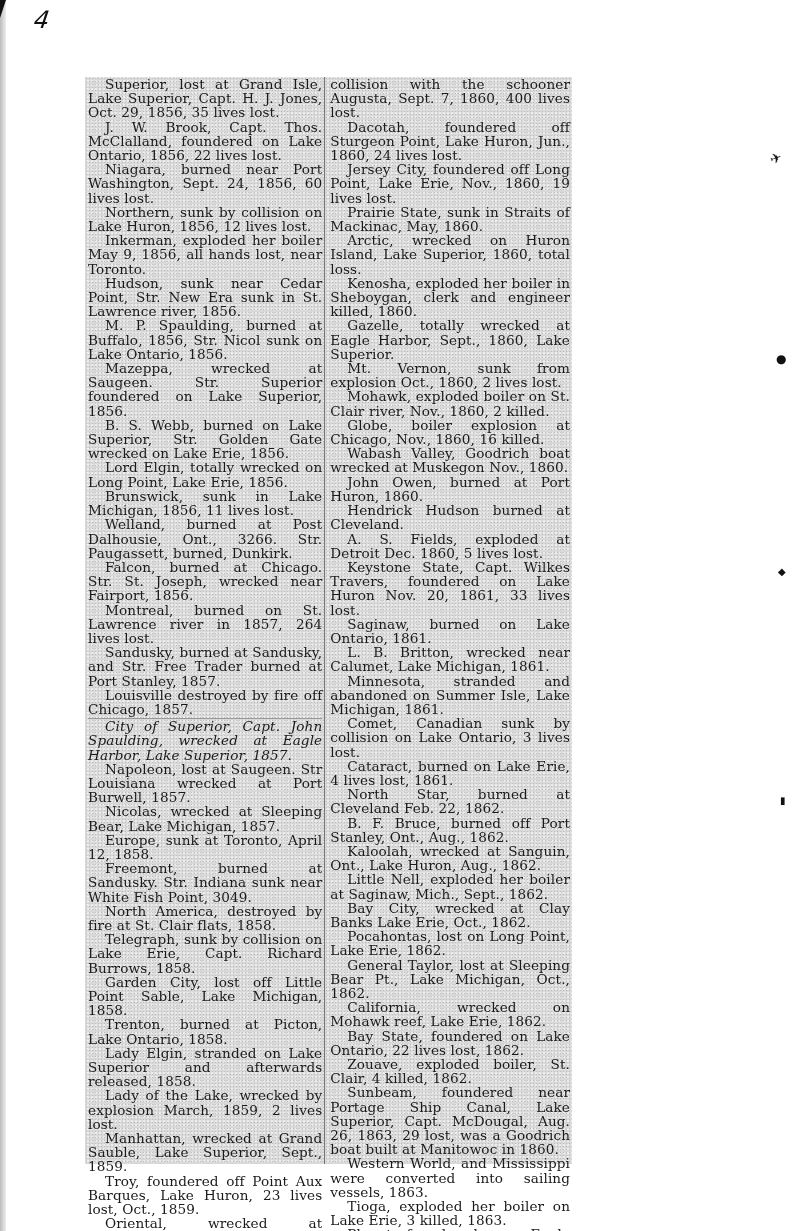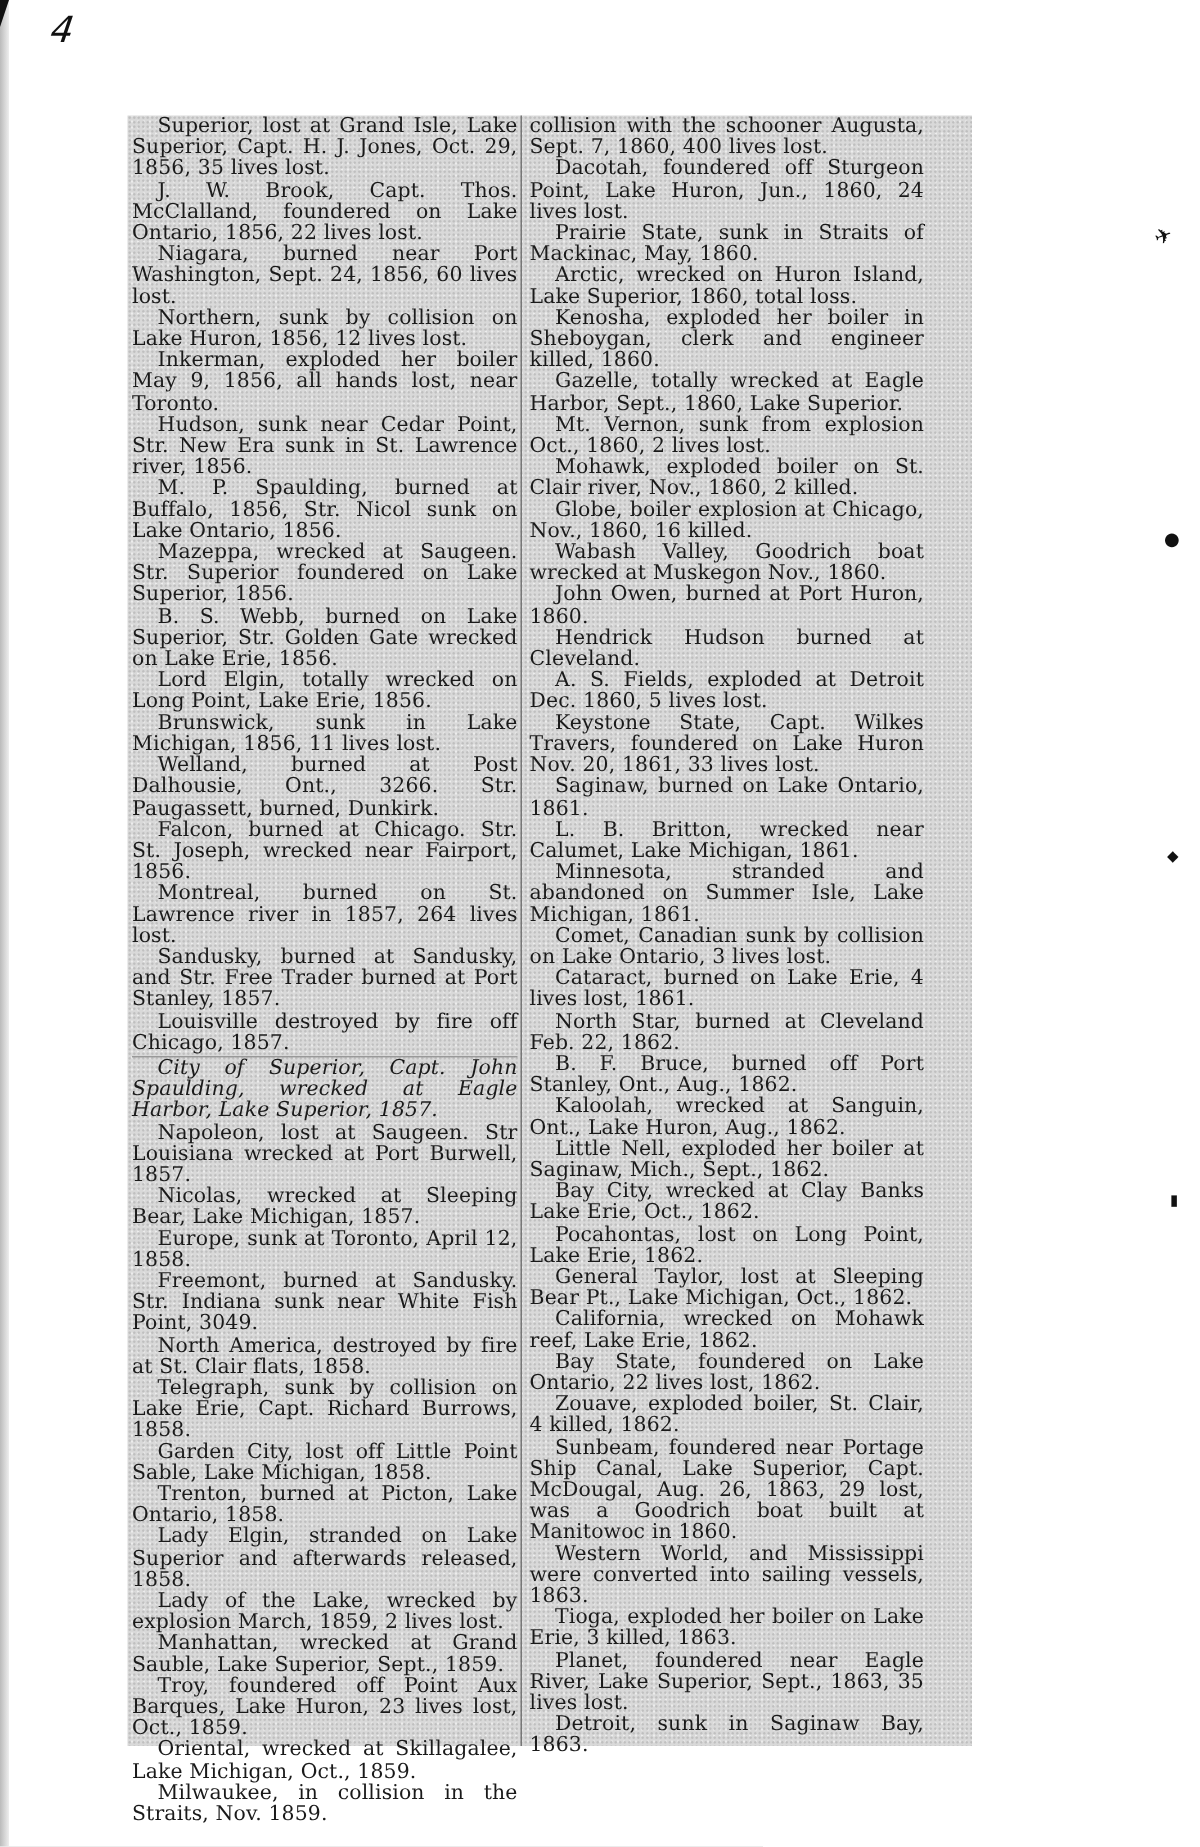--- a/index.html
+++ b/index.html
@@ -11,21 +11,21 @@
       position:absolute; left:34px; top:6px; font-family:"DejaVu Sans", sans-serif;
       font-size:24px; color:#111; font-style:italic; transform:skewX(-8deg);
     }
     .left-edge {
       position:absolute; left:0; top:0; width:6px; height:1231px;
       background:linear-gradient(90deg,#bbb,#eee);
     }
     .corner { position:absolute; left:0; top:0; width:0; height:0;
       border-top:18px solid #111; border-right:6px solid transparent; }
     .clipping {
-      position:absolute; left:85px; top:77px; width:563px; height:1087px;
+      position:absolute; left:85px; top:77px; width:487px; height:1087px;
       background-color:#d9d9d9;
       background-image:
         radial-gradient(#bdbdbd 0.7px, transparent 0.9px),
         radial-gradient(#ededed 0.7px, transparent 0.9px);
       background-size:3px 3px, 4px 4px;
       background-position:0 0, 1px 2px;
       display:flex;
     }
     .col {
       width:262px; padding:0 2px 0 3px; box-sizing:border-box;
@@ -74,20 +74,21 @@
       <p class="entry">Lady Elgin, stranded on Lake Superior and afterwards released, 1858.</p>
       <p class="entry">Lady of the Lake, wrecked by explosion March, 1859, 2 lives lost.</p>
       <p class="entry">Manhattan, wrecked at Grand Sauble, Lake Superior, Sept., 1859.</p>
       <p class="entry">Troy, foundered off Point Aux Barques, Lake Huron, 23 lives lost, Oct., 1859.</p>
       <p class="entry">Oriental, wrecked at Skillagalee, Lake Michigan, Oct., 1859.</p>
       <p class="entry">Milwaukee, in collision in the Straits, Nov. 1859.</p>
     </div>
   <div class="col right" id="col1">
       <p class="entry cont">collision with the schooner Augusta, Sept. 7, 1860, 400 lives lost.</p>
       <p class="entry">Dacotah, foundered off Sturgeon Point, Lake Huron, Jun., 1860, 24 lives lost.</p>
+      <p class="entry">Jersey City, foundered off Long Point, Lake Erie, Nov., 1860, 19 lives lost.</p>
       <p class="entry">Prairie State, sunk in Straits of Mackinac, May, 1860.</p>
       <p class="entry">Arctic, wrecked on Huron Island, Lake Superior, 1860, total loss.</p>
       <p class="entry">Kenosha, exploded her boiler in Sheboygan, clerk and engineer killed, 1860.</p>
       <p class="entry">Gazelle, totally wrecked at Eagle Harbor, Sept., 1860, Lake Superior.</p>
       <p class="entry">Mt. Vernon, sunk from explosion Oct., 1860, 2 lives lost.</p>
       <p class="entry">Mohawk, exploded boiler on St. Clair river, Nov., 1860, 2 killed.</p>
       <p class="entry">Globe, boiler explosion at Chicago, Nov., 1860, 16 killed.</p>
       <p class="entry">Wabash Valley, Goodrich boat wrecked at Muskegon Nov., 1860.</p>
       <p class="entry">John Owen, burned at Port Huron, 1860.</p>
       <p class="entry">Hendrick Hudson burned at Cleveland.</p>

